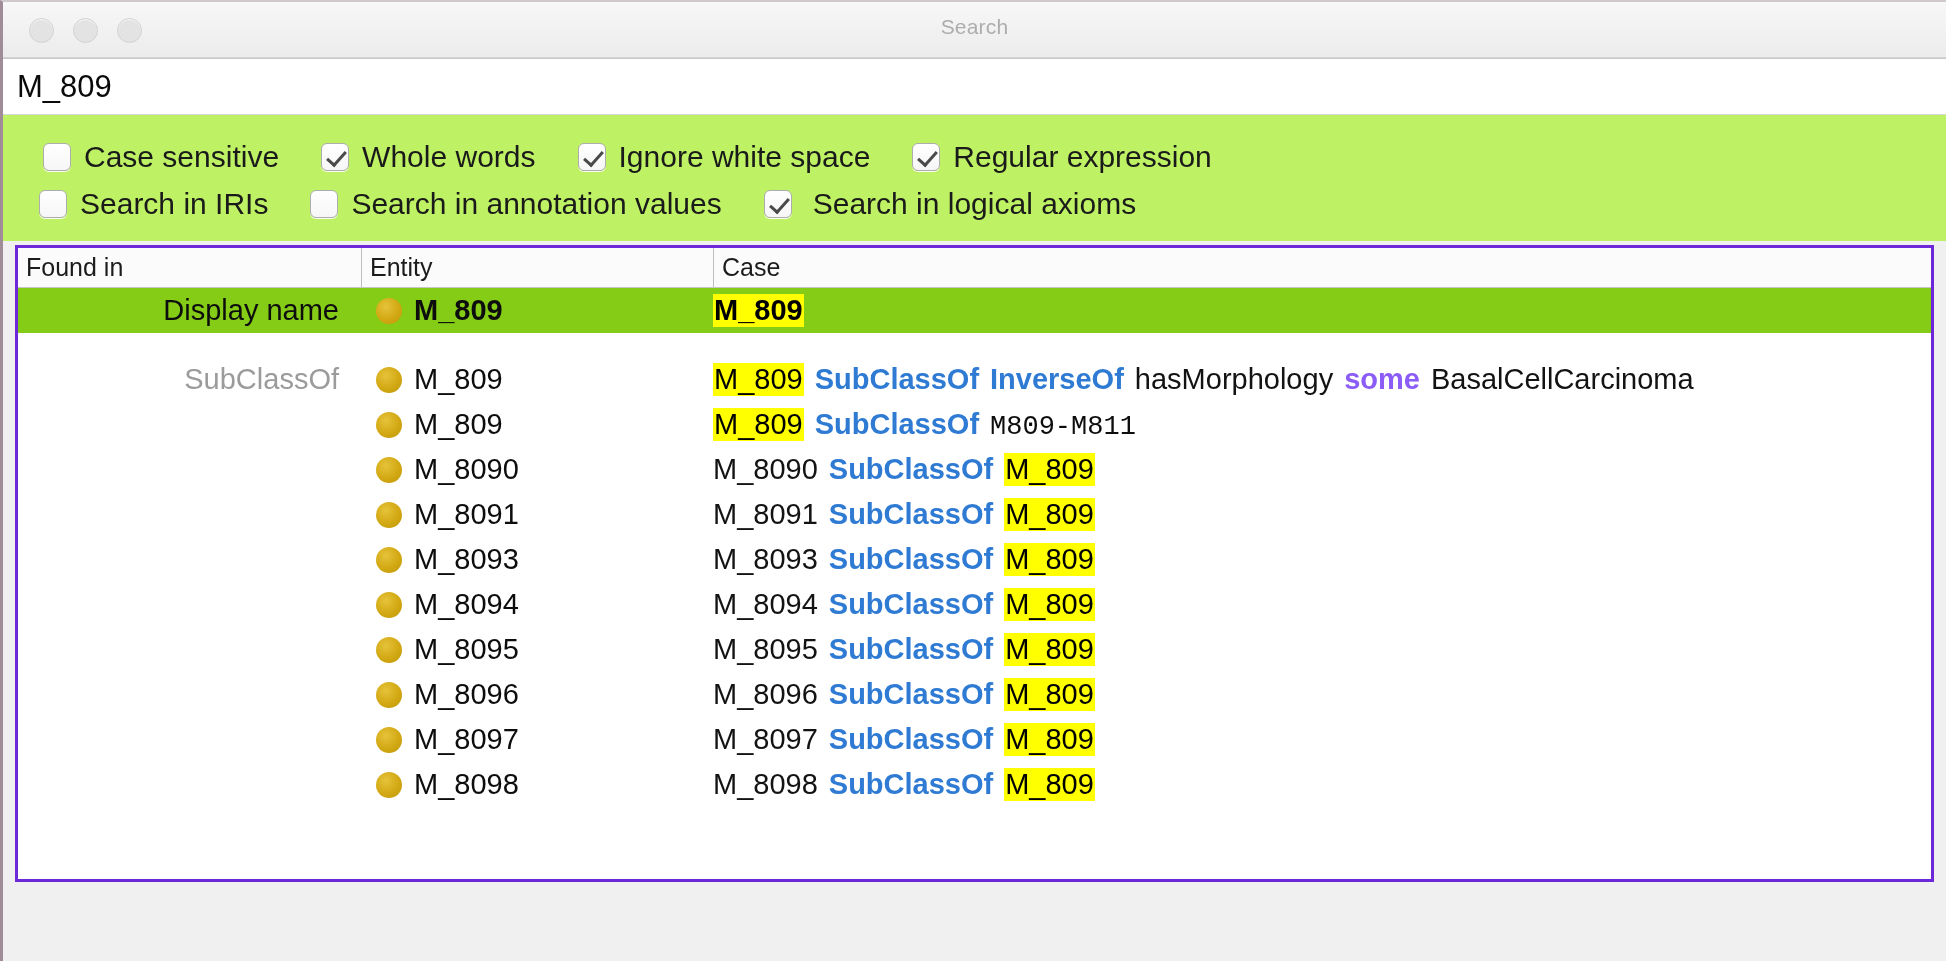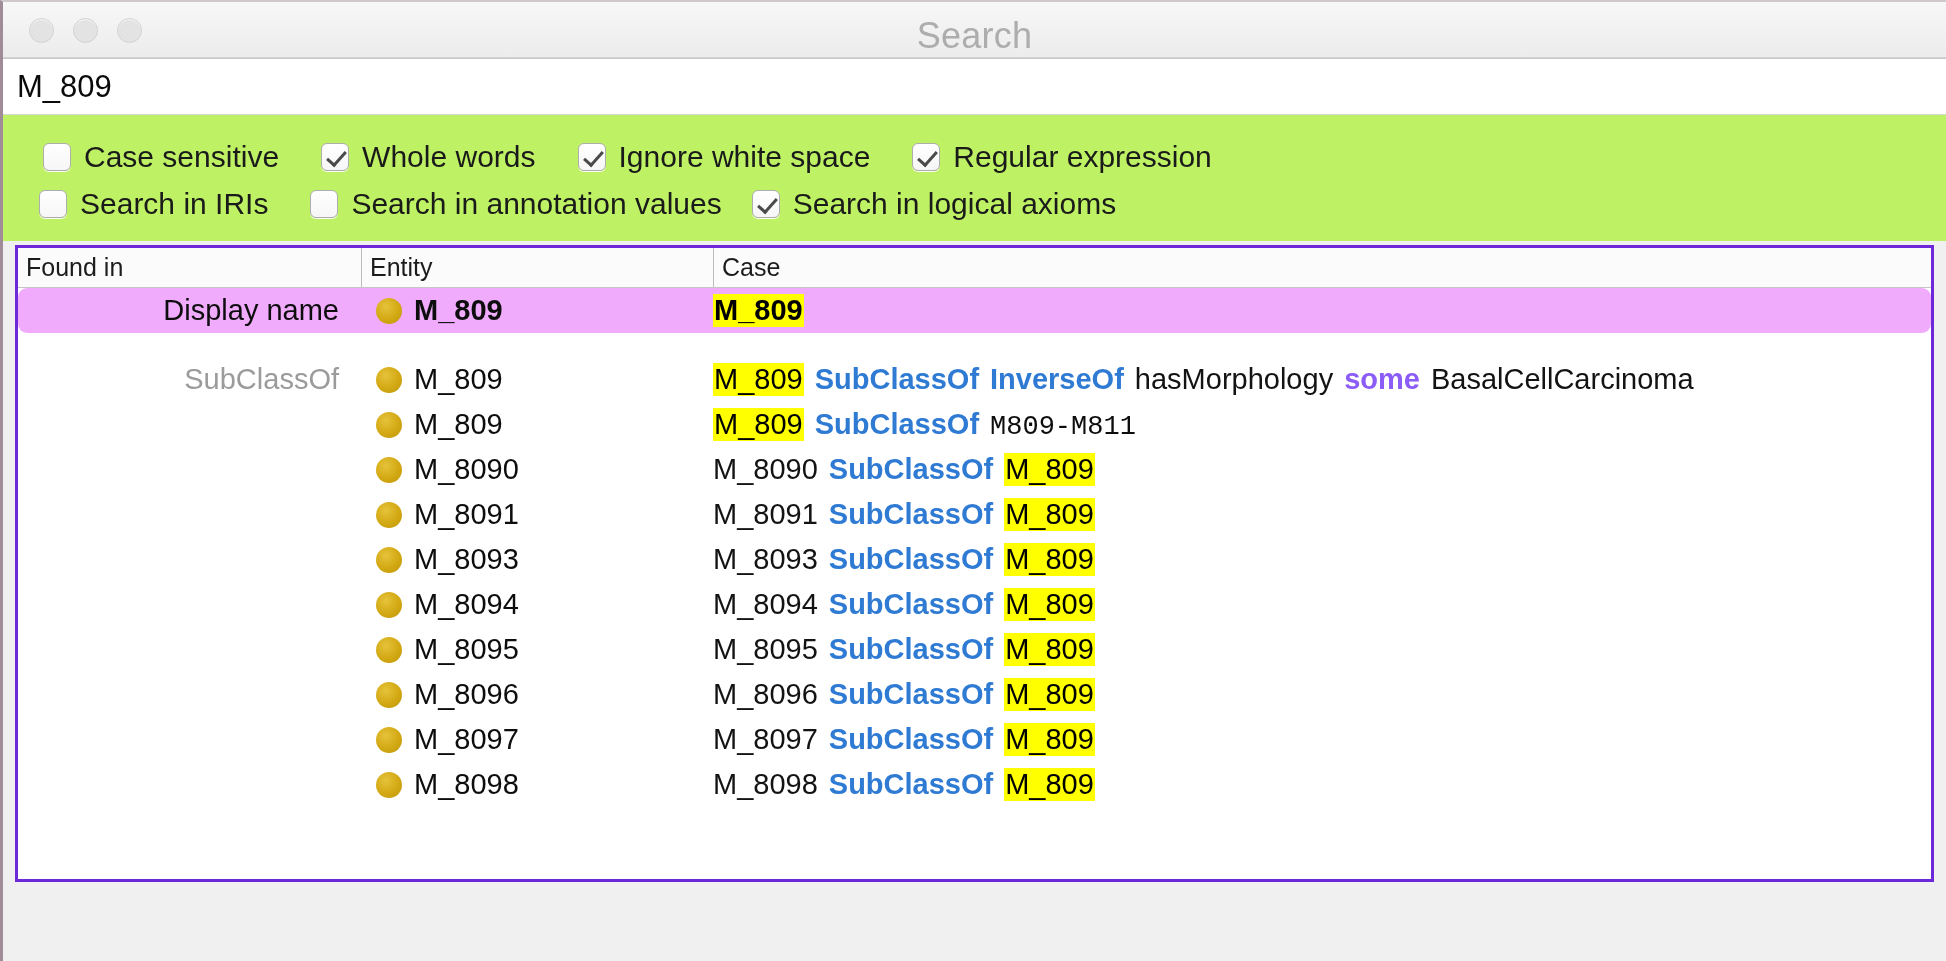--- a/index.html
+++ b/index.html
@@ -39,21 +39,21 @@
     width: 25px; height: 25px;
     border-radius: 50%;
     background: #e3e3e3;
     border: 1px solid #d2d2d2;
     box-shadow: inset 0 1px 1px rgba(255,255,255,0.8);
   }
   #window-title {
     position: absolute;
     left: 0; right: 0; top: 13px;
     text-align: center;
-    font-size: 36px;
+    font-size: 21px;
     color: #adadad;
     letter-spacing: 0.2px;
   }
 
   
   #search-strip {
     height: 57px;
     background: #ffffff;
     border-top: 1px solid #c9c9c9;
     border-bottom: 1px solid #d6d6d6;
@@ -141,21 +141,21 @@
   .th.foundin { width: 343px; }
   .th.entity  { width: 352px; border-left: 1px solid #bdbdbd; }
   .th.match   { flex: 1;      border-left: 1px solid #bdbdbd; }
 
   .row {
     display: flex;
     align-items: center;
     height: 45px;
     background: #ffffff;
   }
-  .row.selected { background: #f0abfc; border-radius: 9px; }
+  .row.selected { background: #84cc16; }
   .row.spacer { height: 24px; background: #ffffff; }
 
   .cell-foundin {
     width: 343px;
     text-align: right;
     padding-right: 22px;
     font-size: 29px;
     color: #0d0d0d;
     white-space: nowrap;
     overflow: hidden;
@@ -238,21 +238,21 @@
       </div>
     <div class="opt-row second" id="opt-row-2">
         <div class="checkbox-item">
           <span class="cb"></span>
           <span class="cb-label">Search in IRIs</span>
         </div>
         <div class="checkbox-item" style="margin-left: 42px;">
           <span class="cb"></span>
           <span class="cb-label">Search in annotation values</span>
         </div>
-        <div class="checkbox-item" style="margin-left: 30px;">
+        <div class="checkbox-item" style="margin-left: 42px; gap: 8px;">
           <span class="cb checked"></span>
           <span class="cb-label">Search in logical axioms</span>
         </div>
       </div>
   </div>
 
   <div id="results">
     <div id="table-header">
       <div class="th foundin">Found in</div>
       <div class="th entity">Entity</div>

